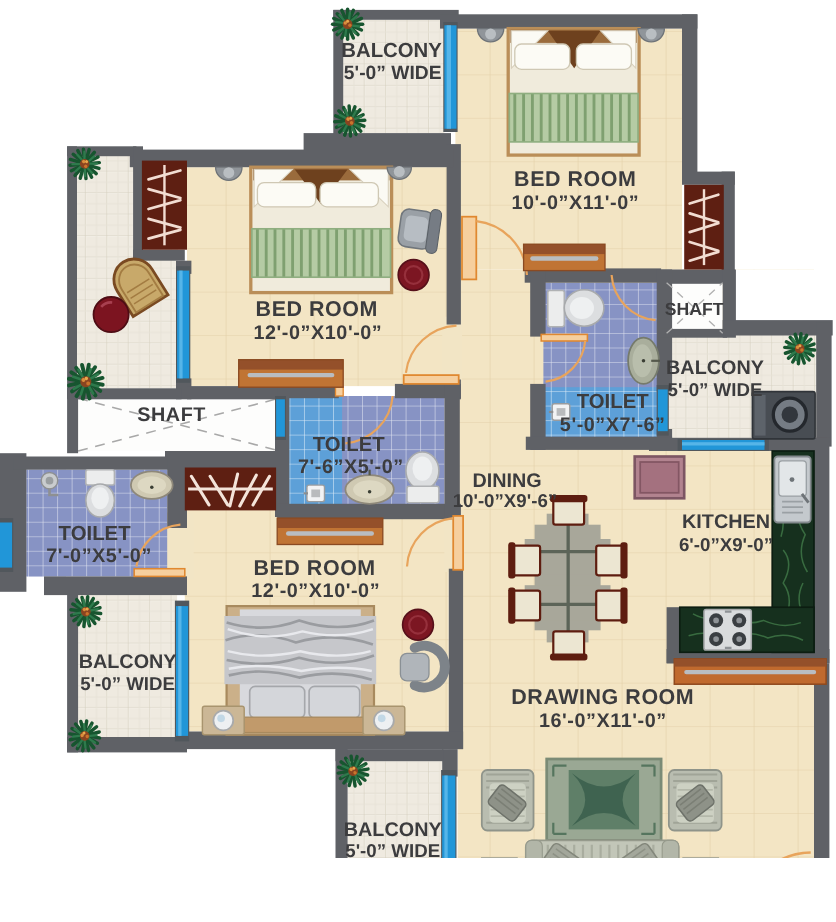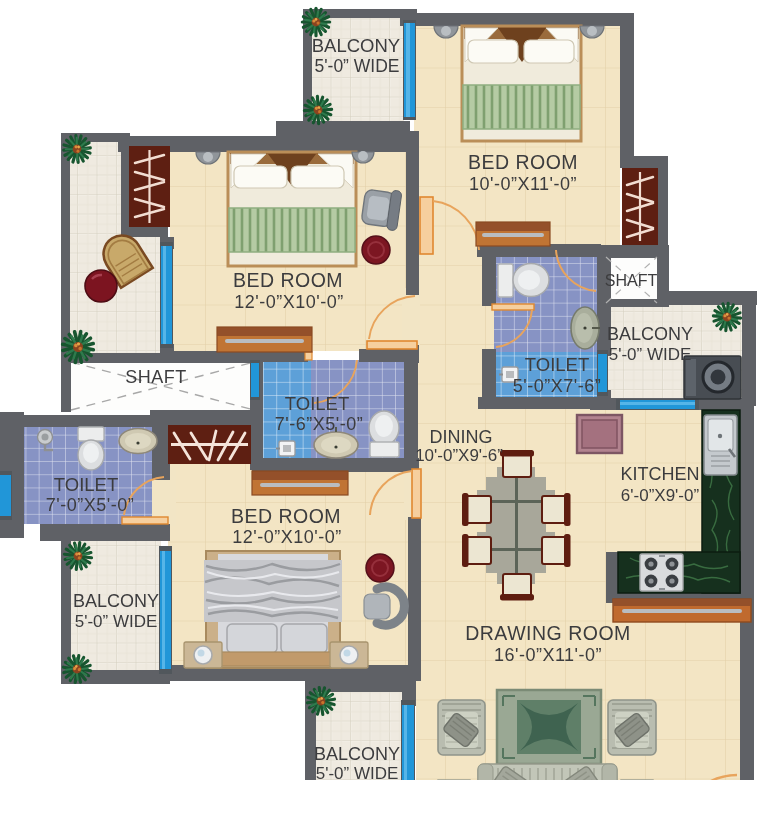--- a/index.html
+++ b/index.html
@@ -1,16 +1,16 @@
 <!DOCTYPE html>
 <html><head>
 <meta charset="utf-8">
 <style>
 html,body{margin:0;padding:0;background:#ffffff;}
-#plan{width:760px;height:780px;position:relative;font-family:"Liberation Sans",sans-serif;}
+#plan{width:760px;height:780px;position:relative;font-family:"Liberation Sans",sans-serif;font-weight:bold;}
 svg{display:block;}
 </style>
 </head>
 <body>
 <div id="plan">
 <svg width="760" height="838" viewBox="0 0 760 838" xmlns="http://www.w3.org/2000/svg">
 <defs>
 <pattern id="proom" width="40" height="39.5" patternUnits="userSpaceOnUse" patternTransform="translate(6,29)">
  <rect width="40" height="39.5" fill="#f3e5c4"></rect>
  <path d="M40 0V39.5M0 39.5H40" stroke="#e3d0a8" stroke-width="1.1" fill="none"></path>

